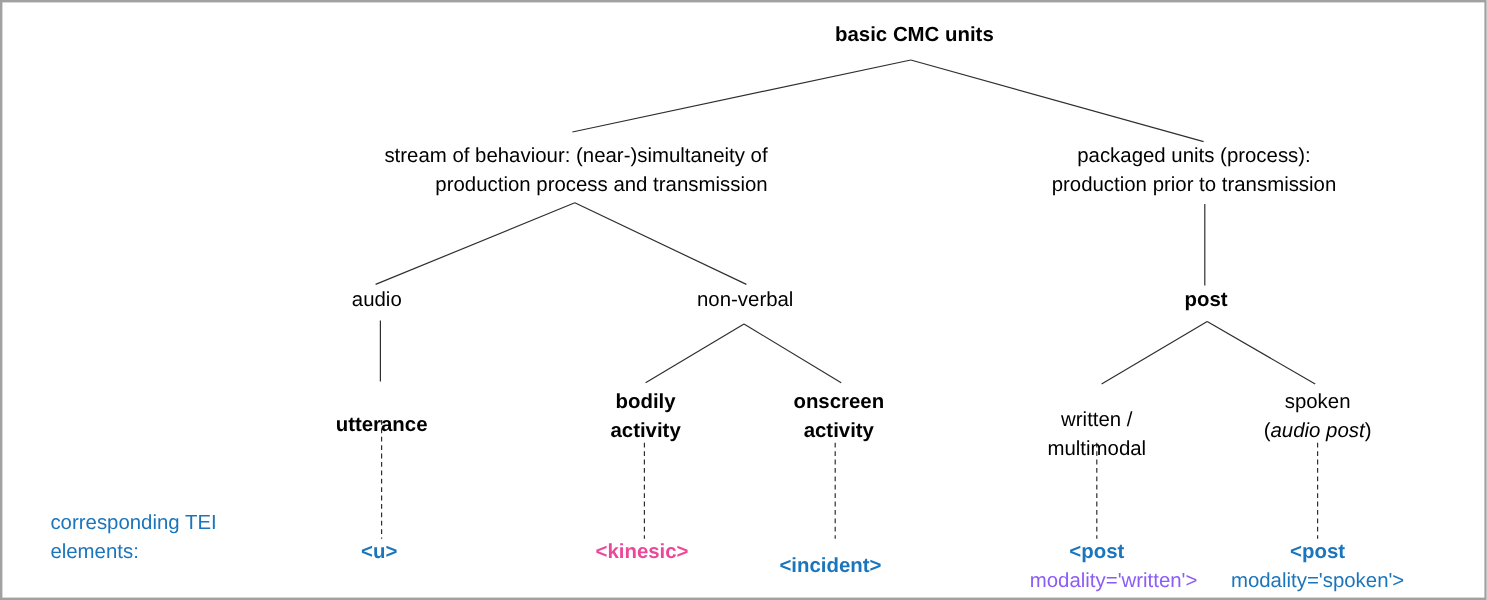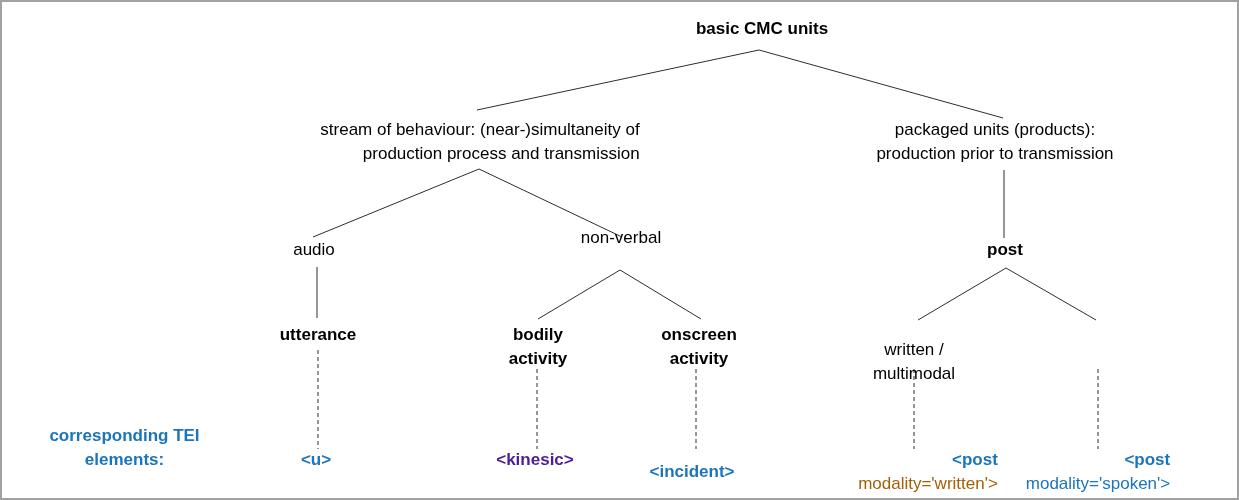--- a/index.html
+++ b/index.html
@@ -16,25 +16,25 @@
   .node{
     position:absolute;
     transform:translateX(-50%);
     text-align:center;
     white-space:pre-line;
   }
   .bold{font-weight:bold;}
   .blue{font-weight:bold;}
   .caption{
     position:absolute;
-    text-align:center;
+    text-align:left;
     white-space:pre-line;
-    font-weight:bold;
+    font-weight:normal;
   }
-  .tag2{position:absolute;transform:translateX(-50%);text-align:right;}
+  .tag2{position:absolute;transform:translateX(-50%);text-align:center;}
   .tag2 .l1{font-weight:bold;}
   .tag2 .l2{font-weight:normal;}
   .it{font-style:italic;}
   #connectors{position:absolute;left:0;top:0;pointer-events:none;}
 </style>
 </head>
 <body>
 
 <div id="canvas">
 
@@ -64,53 +64,55 @@
       <line x1="912" y1="367" x2="912" y2="447"></line>
       <line x1="1096" y1="367" x2="1096" y2="447"></line>
     </g>
   </svg>
 
   <div class="node bold" style="left:760px;top:15px;">basic CMC units</div>
 
   <div class="node" style="left:478px;top:116px;text-align:right;">stream of behaviour: (near-)simultaneity of
 production process and transmission</div>
 
-  <div class="node" style="left:993px;top:116px;">packaged units (products):
+  <div class="node" style="left:993px;top:116px;">packaged units (process):
 production prior to transmission</div>
 
   <div class="node" style="left:312px;top:236px;">audio</div>
 
-  <div class="node" style="left:619px;top:224px;">non-verbal</div>
+  <div class="node" style="left:619px;top:236px;">non-verbal</div>
 
   <div class="node bold" style="left:1003px;top:236px;">post</div>
 
-  <div class="node bold" style="left:316px;top:321px;">utterance</div>
+  <div class="node bold" style="left:316px;top:340px;">utterance</div>
 
   <div class="node bold" style="left:536px;top:321px;">bodily
 activity</div>
 
   <div class="node bold" style="left:697px;top:321px;">onscreen
 activity</div>
 
   <div class="node" style="left:912px;top:336px;">written /
 multimodal</div>
 
+  <div class="node" style="left:1096px;top:321px;"><span>spoken</span>
+<span>(</span><span class="it">audio post</span><span>)</span></div>
 
   <div class="caption blue" style="left: 40px; top: 422px; width: 165px; color: rgb(27, 117, 188);">corresponding TEI
 elements:</div>
 
   <div class="node blue" style="left: 314px; top: 446px; color: rgb(27, 117, 188);">&lt;u&gt;</div>
 
-  <div class="node blue" style="left: 533px; top: 446px; color: #4c1d95;">&lt;kinesic&gt;</div>
+  <div class="node blue" style="left: 533px; top: 446px; color: #ec4899;">&lt;kinesic&gt;</div>
 
   <div class="node blue" style="left: 690px; top: 458px; color: rgb(27, 117, 188);">&lt;incident&gt;</div>
 
   <div class="tag2 blue-group" style="left:912px;top:446px;">
     <div class="l1 blue" style="color: rgb(27, 117, 188);">&lt;post</div>
-    <div class="l2 blue2" style="color: #a16207; margin-left: 28px;">modality='written'&gt;</div>
+    <div class="l2 blue2" style="color: #8b5cf6; margin-left: 28px;">modality='written'&gt;</div>
   </div>
 
   <div class="tag2 blue-group" style="left:1096px;top:446px;">
     <div class="l1 blue" style="color: rgb(27, 117, 188);">&lt;post</div>
     <div class="l2 blue2" style="color: rgb(27, 117, 188);">modality='spoken'&gt;</div>
   </div>
 
 </div>
 
 </body></html>

